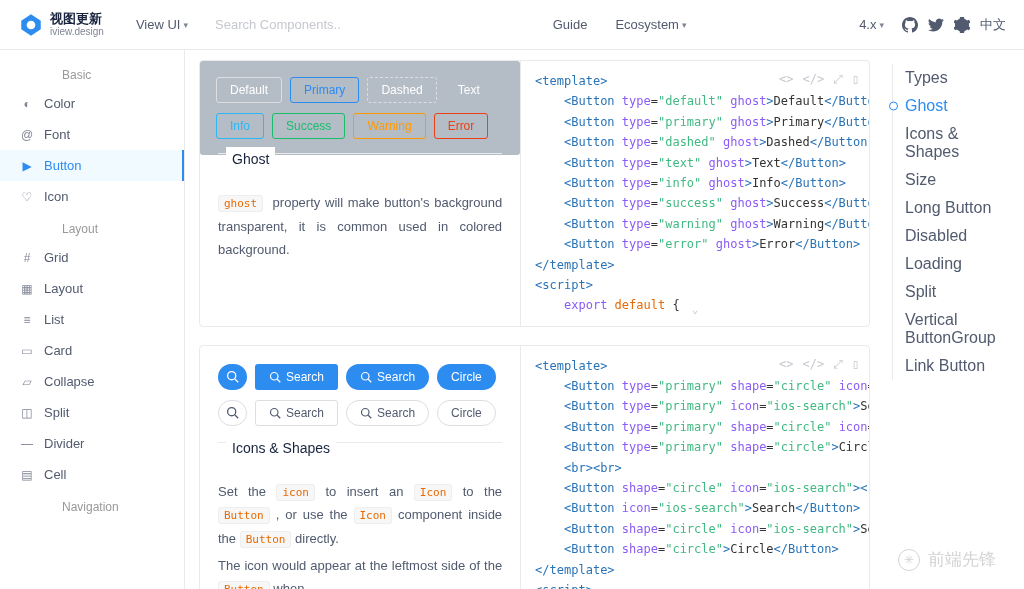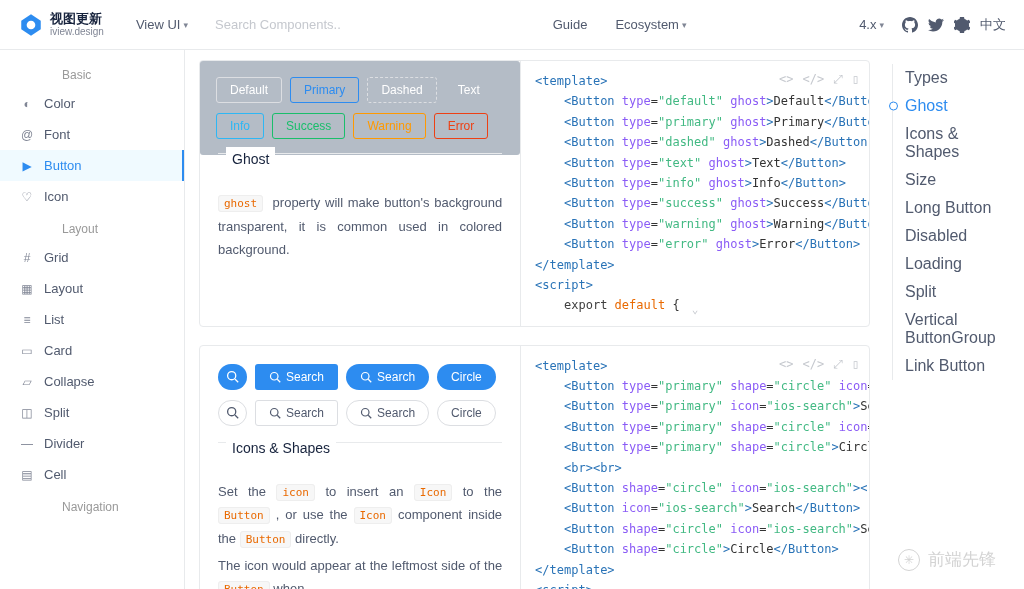--- a/index.html
+++ b/index.html
@@ -60,21 +60,21 @@
 
 .desc { padding: 6px 18px 18px; font-size: 13px; color: #515a6e; line-height: 1.8; text-align: justify; }
 .desc-title { font-size: 14px; color: #17233d; margin: 4px 0 8px; position: relative; display: inline-block; background:#fff; padding: 0 6px; }
 .desc-title-wrap { border-top: 1px solid #e8eaec; margin-top: -8px; padding-top: 0; position: relative; }
 .desc-title-wrap .desc-title { position: relative; top: -11px; left: 8px; }
 .code-inline { background: #f7f7f7; border: 1px solid #eee; border-radius: 3px; padding: 1px 5px; font-family: Menlo, Consolas, monospace; font-size: 11px; color: #e96900; }
 
 .tok-tag { color: #2973b7; }
 .tok-attr { color: #8b5cf6; }
 .tok-str { color: #42b983; }
-.tok-kw { color: #404040; }
+.tok-kw { color: #8b5cf6; }
 .tok-def { color: #e96900; }
 .pre-line { white-space: pre; }
 .chev-expand { position: absolute; bottom: 6px; left: 50%; transform: translateX(-50%); color: #c5c8ce; font-size: 11px; cursor: pointer; }
 
 .anchor { width: 140px; flex-shrink: 0; padding: 14px 8px; font-size: 16px; }
 .anchor-item { padding: 5px 0 5px 12px; border-left: 1px solid #e8eaec; color: #515a6e; cursor: pointer; position: relative; }
 .anchor-item.active { color: #2d8cf0; }
 .anchor-item.active::before { content:''; position:absolute; left:-4px; top:50%; transform:translateY(-50%); width:7px; height:7px; border:1px solid #2d8cf0; background:#fff; border-radius:50%; }
 
 .watermark { position: fixed; right: 28px; bottom: 18px; display: flex; align-items: center; gap: 8px; color: #b0b0b0; font-size: 17px; opacity: 0.55; pointer-events: none; }

